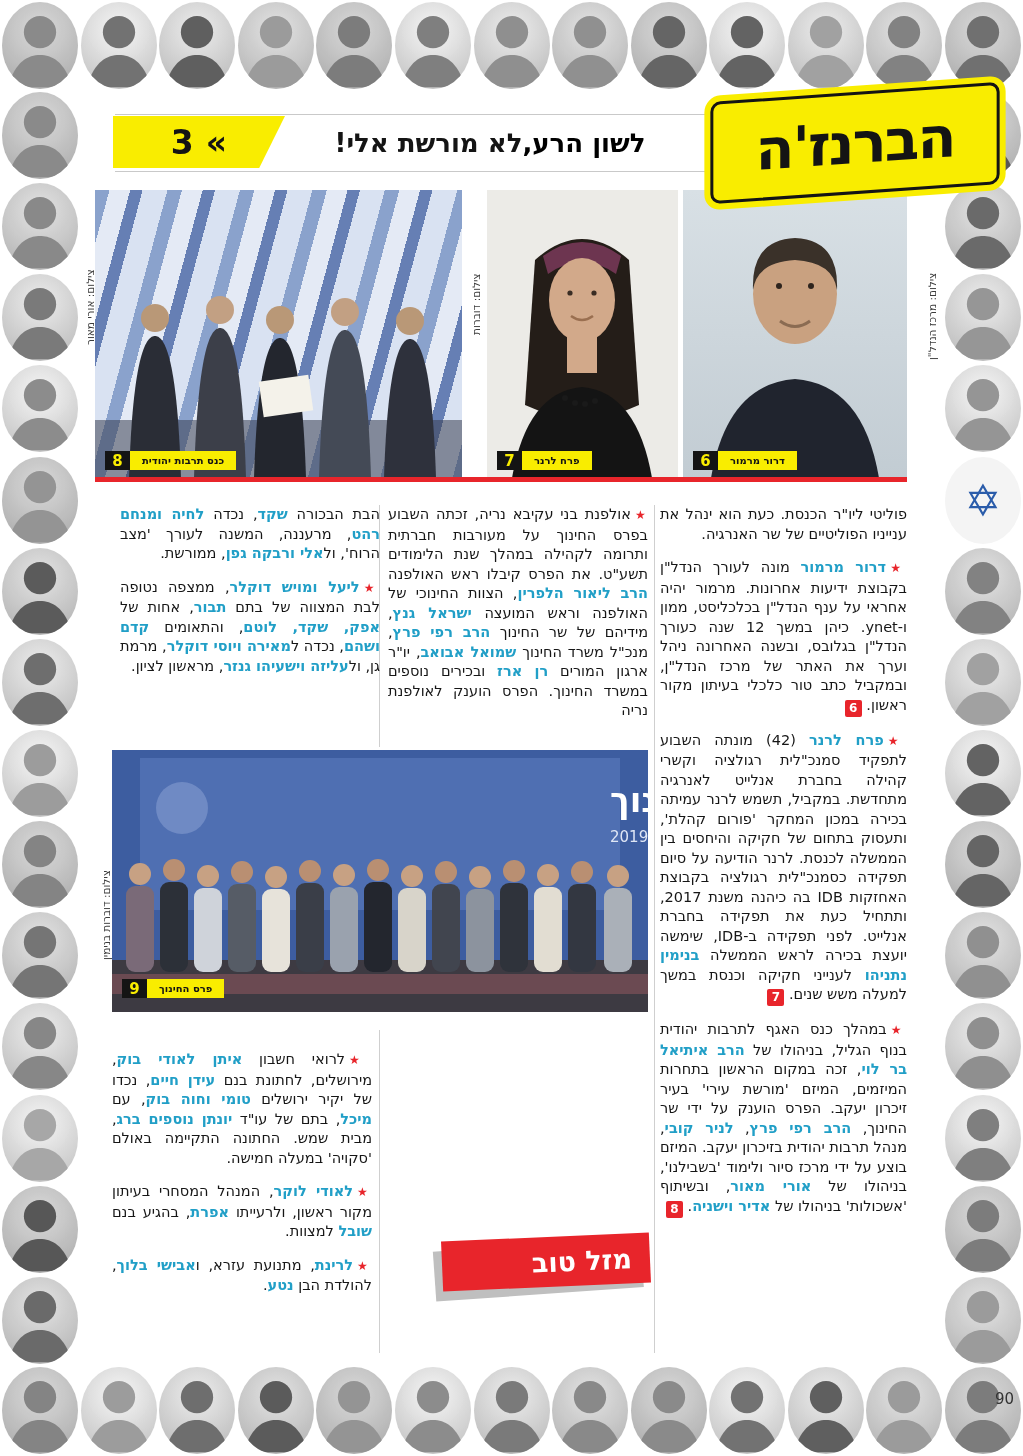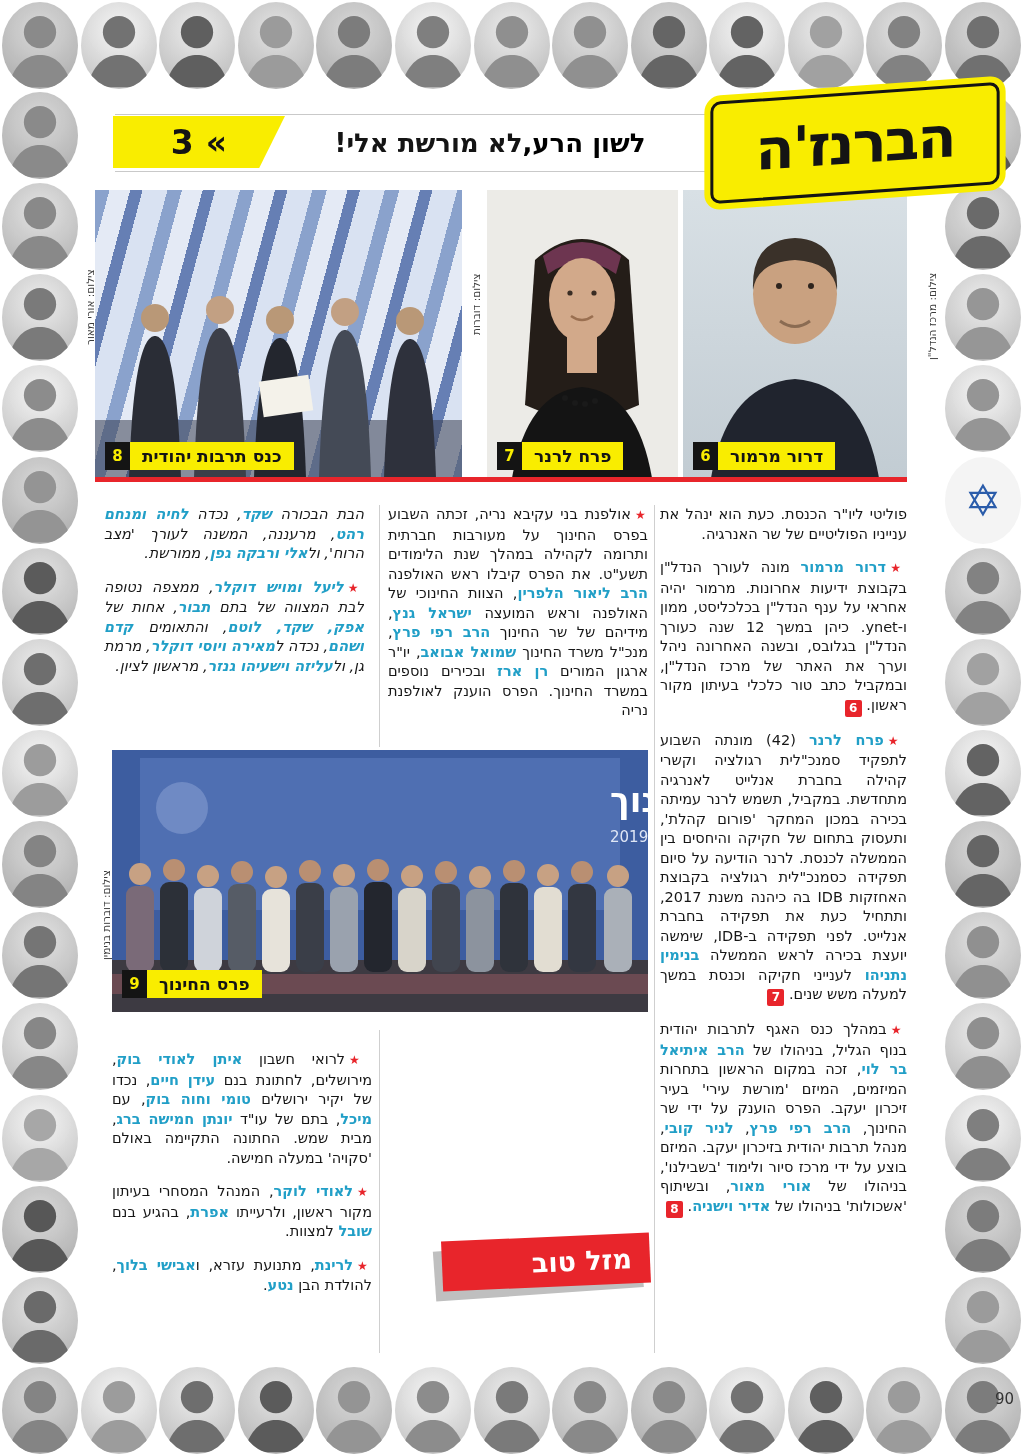--- a/index.html
+++ b/index.html
@@ -42,31 +42,31 @@
   #photo7{left:487px;top:190px;width:191px;height:288px;background:#ecebe7;}
   #photo6{left:683px;top:190px;width:224px;height:288px;background:linear-gradient(180deg,#d8e0e5,#c2ccd3);}
   #photo9{left:112px;top:750px;width:536px;height:262px;background:#3d5da0;}
   .photo svg{display:block;width:100%;height:100%;}
   .red-line{position:absolute;left:95px;top:477px;width:812px;height:5px;background:#e8252b;z-index:3;}
 
   
   .caption{position:absolute;left:10px;bottom:8px;display:flex;direction:ltr;align-items:stretch;z-index:4;}
   .cap-num{min-width:25px;background:#141414;color:#f9ed00;font-weight:bold;font-size:15px;
            display:flex;align-items:center;justify-content:center;}
-  .cap-label{background:#f9ed00;color:#141414;font-weight:bold;font-size:17px;padding:4px 12px;white-space:nowrap;}
+  .cap-label{background:#f9ed00;color:#141414;font-weight:bold;font-size:10px;padding:4px 12px;white-space:nowrap;}
 
   
   .vcredit{position:absolute;z-index:4;font-size:10.5px;color:#3c3c3c;white-space:nowrap;
            transform:rotate(-90deg);transform-origin:0 0;direction:rtl;}
 
   
   .col{position:absolute;z-index:2;font-size:14.5px;line-height:19.5px;text-align:justify;color:#161616;overflow:hidden;}
   #col-right{left:660px;top:505px;width:247px;height:852px;}
   #col-mid-top{left:388px;top:505px;width:260px;height:242px;}
-  #col-left-top{left:104px;top:505px;width:260px;height:242px;font-style:italic;}
+  #col-left-top{left:120px;top:505px;width:260px;height:242px;}
   #col-mid-bottom{left:388px;top:1050px;width:260px;height:170px;}
   #col-mid-last{left:388px;top:1318px;width:260px;height:48px;}
   #col-left-bottom{left:112px;top:1050px;width:260px;height:318px;}
   .para{margin:0 0 14px;}
   .star{color:#e8252b;font-size:12px;margin-left:4px;}
   .hl-name{color:#219fc7;font-weight:bold;}
   .num-badge{display:inline-block;min-width:17px;height:17px;line-height:17px;background:#e8252b;color:#fff;
              font-size:12px;font-weight:bold;text-align:center;vertical-align:-2px;border-radius:2px;}
   .separator{position:absolute;width:1px;background:#cfcfcf;z-index:1;}
   #sep1{left:654px;top:505px;height:848px;}
@@ -484,19 +484,19 @@
     </div>
   </div>
 
 
   <div id="banner">
     <div class="shadow"></div>
     <div class="face">מזל טוב</div>
   </div>
 
   <div class="col" id="col-left-bottom">
-      <p class="para"><span class="star">★</span>לרואי חשבון <span class="hl-name">איתן לאודי בוק</span>, מירושלים, לחתונת בנם <span class="hl-name">עידן חיים</span>, נכדו של יקיר ירושלים <span class="hl-name">טומי וחוה בוק</span>, עם <span class="hl-name">מיכל</span>, בתם של עו"ד <span class="hl-name">יונתן חמישה ברג</span>, מבית שמש. החתונה התקיימה באולם 'סקויה' במעלה חמישה.</p>
+      <p class="para"><span class="star">★</span>לרואי חשבון <span class="hl-name">איתן לאודי בוק</span>, מירושלים, לחתונת בנם <span class="hl-name">עידן חיים</span>, נכדו של יקיר ירושלים <span class="hl-name">טומי וחוה בוק</span>, עם <span class="hl-name">מיכל</span>, בתם של עו"ד <span class="hl-name">יונתן נוספים ברג</span>, מבית שמש. החתונה התקיימה באולם 'סקויה' במעלה חמישה.</p>
       <p class="para"><span class="star">★</span><span class="hl-name">לאודי לוקר</span>, המנהל המסחרי בעיתון מקור ראשון, ולרעייתו <span class="hl-name">אפרת</span>, בהגיע בנם <span class="hl-name">שובל</span> למצוות.</p>
       <p class="para"><span class="star">★</span><span class="hl-name">לרינת</span>, מתנועת עזרא, ו<span class="hl-name">אבישי בלוך</span>, להולדת הבן <span class="hl-name">נטע</span>.</p>
     </div>
 
   <div class="page-num">90</div>
 </div>
 
 </body></html>

